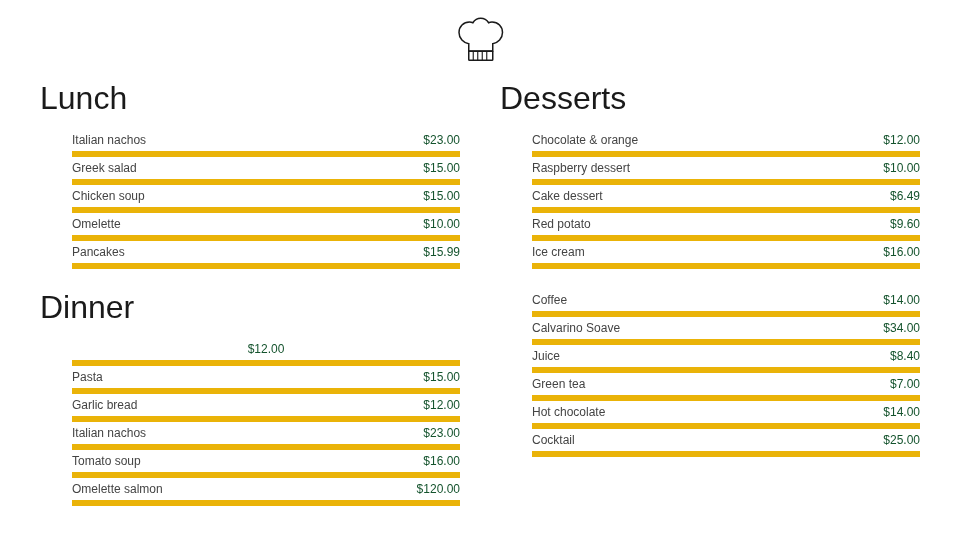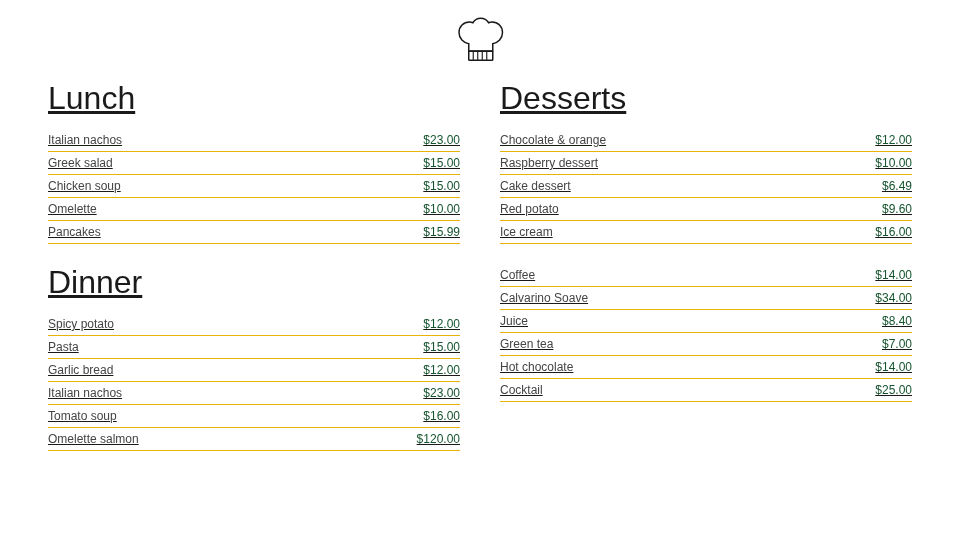--- a/index.html
+++ b/index.html
@@ -14,22 +14,21 @@
       background: #ffffff;
       font-family: 'Segoe UI', Arial, sans-serif;
       color: #1a1a1a;
       overflow: hidden;
     }
 
     .page-container {
       width: 960px;
       height: 517px;
       position: relative;
-      padding: 0 28px;
-      text-decoration: underline;
+      padding: 0 20px;
     }
 
     .header {
       display: flex;
       justify-content: center;
       padding-top: 10px;
       padding-bottom: 10px;
     }
 
     .chef-hat-icon {
@@ -53,22 +52,23 @@
       font-weight: 300;
       color: #1a1a1a;
       margin-bottom: 12px;
       font-family: 'Segoe UI Light', 'Segoe UI', Arial, sans-serif;
     }
 
     .menu-item {
       display: flex;
       justify-content: center;
       align-items: center;
-      border-bottom: 1px solid #eab308;
+      border-bottom: 6px solid #eab308;
       padding: 4px 0;
+      margin-left: 32px;
     }
 
     .item-name {
       font-size: 12px;
       color: #444444;
       flex: 1;
     }
 
     .item-price {
       font-size: 12px;
@@ -148,21 +148,20 @@
             <span class="item-name">Ice cream</span>
             <span class="item-price">$16.00</span>
           </div>
         </div>
     </div>
 
     <div class="menu-section">
       <h2 class="section-title">Dinner</h2>
       <div id="dinner-items">
           <div class="menu-item">
-            <span class="item-name">Spicy potato</span>
             <span class="item-price">$12.00</span>
           </div>
           <div class="menu-item">
             <span class="item-name">Pasta</span>
             <span class="item-price">$15.00</span>
           </div>
           <div class="menu-item">
             <span class="item-name">Garlic bread</span>
             <span class="item-price">$12.00</span>
           </div>

